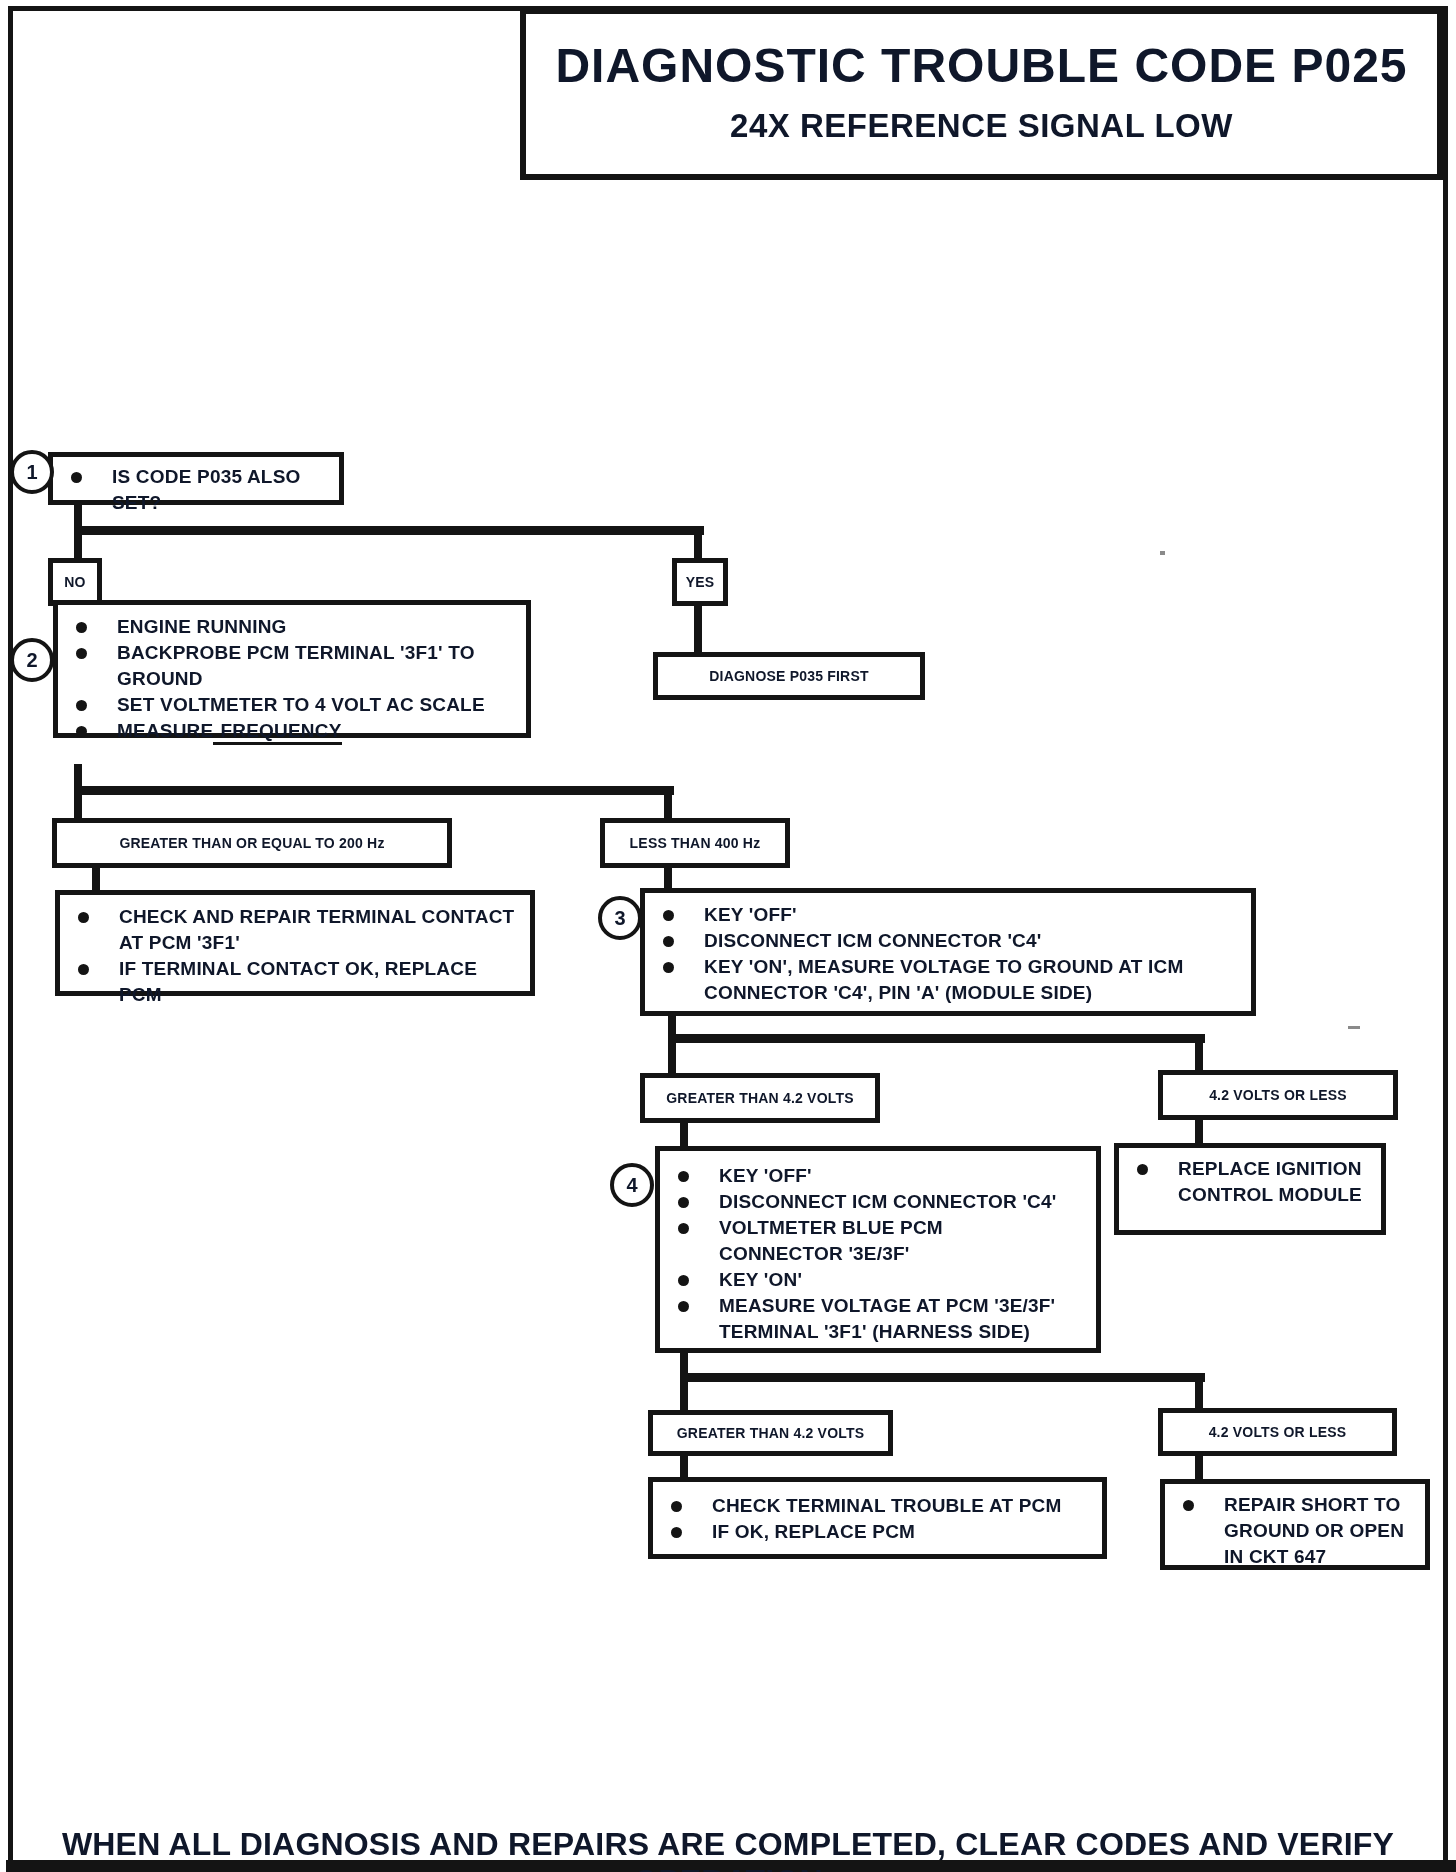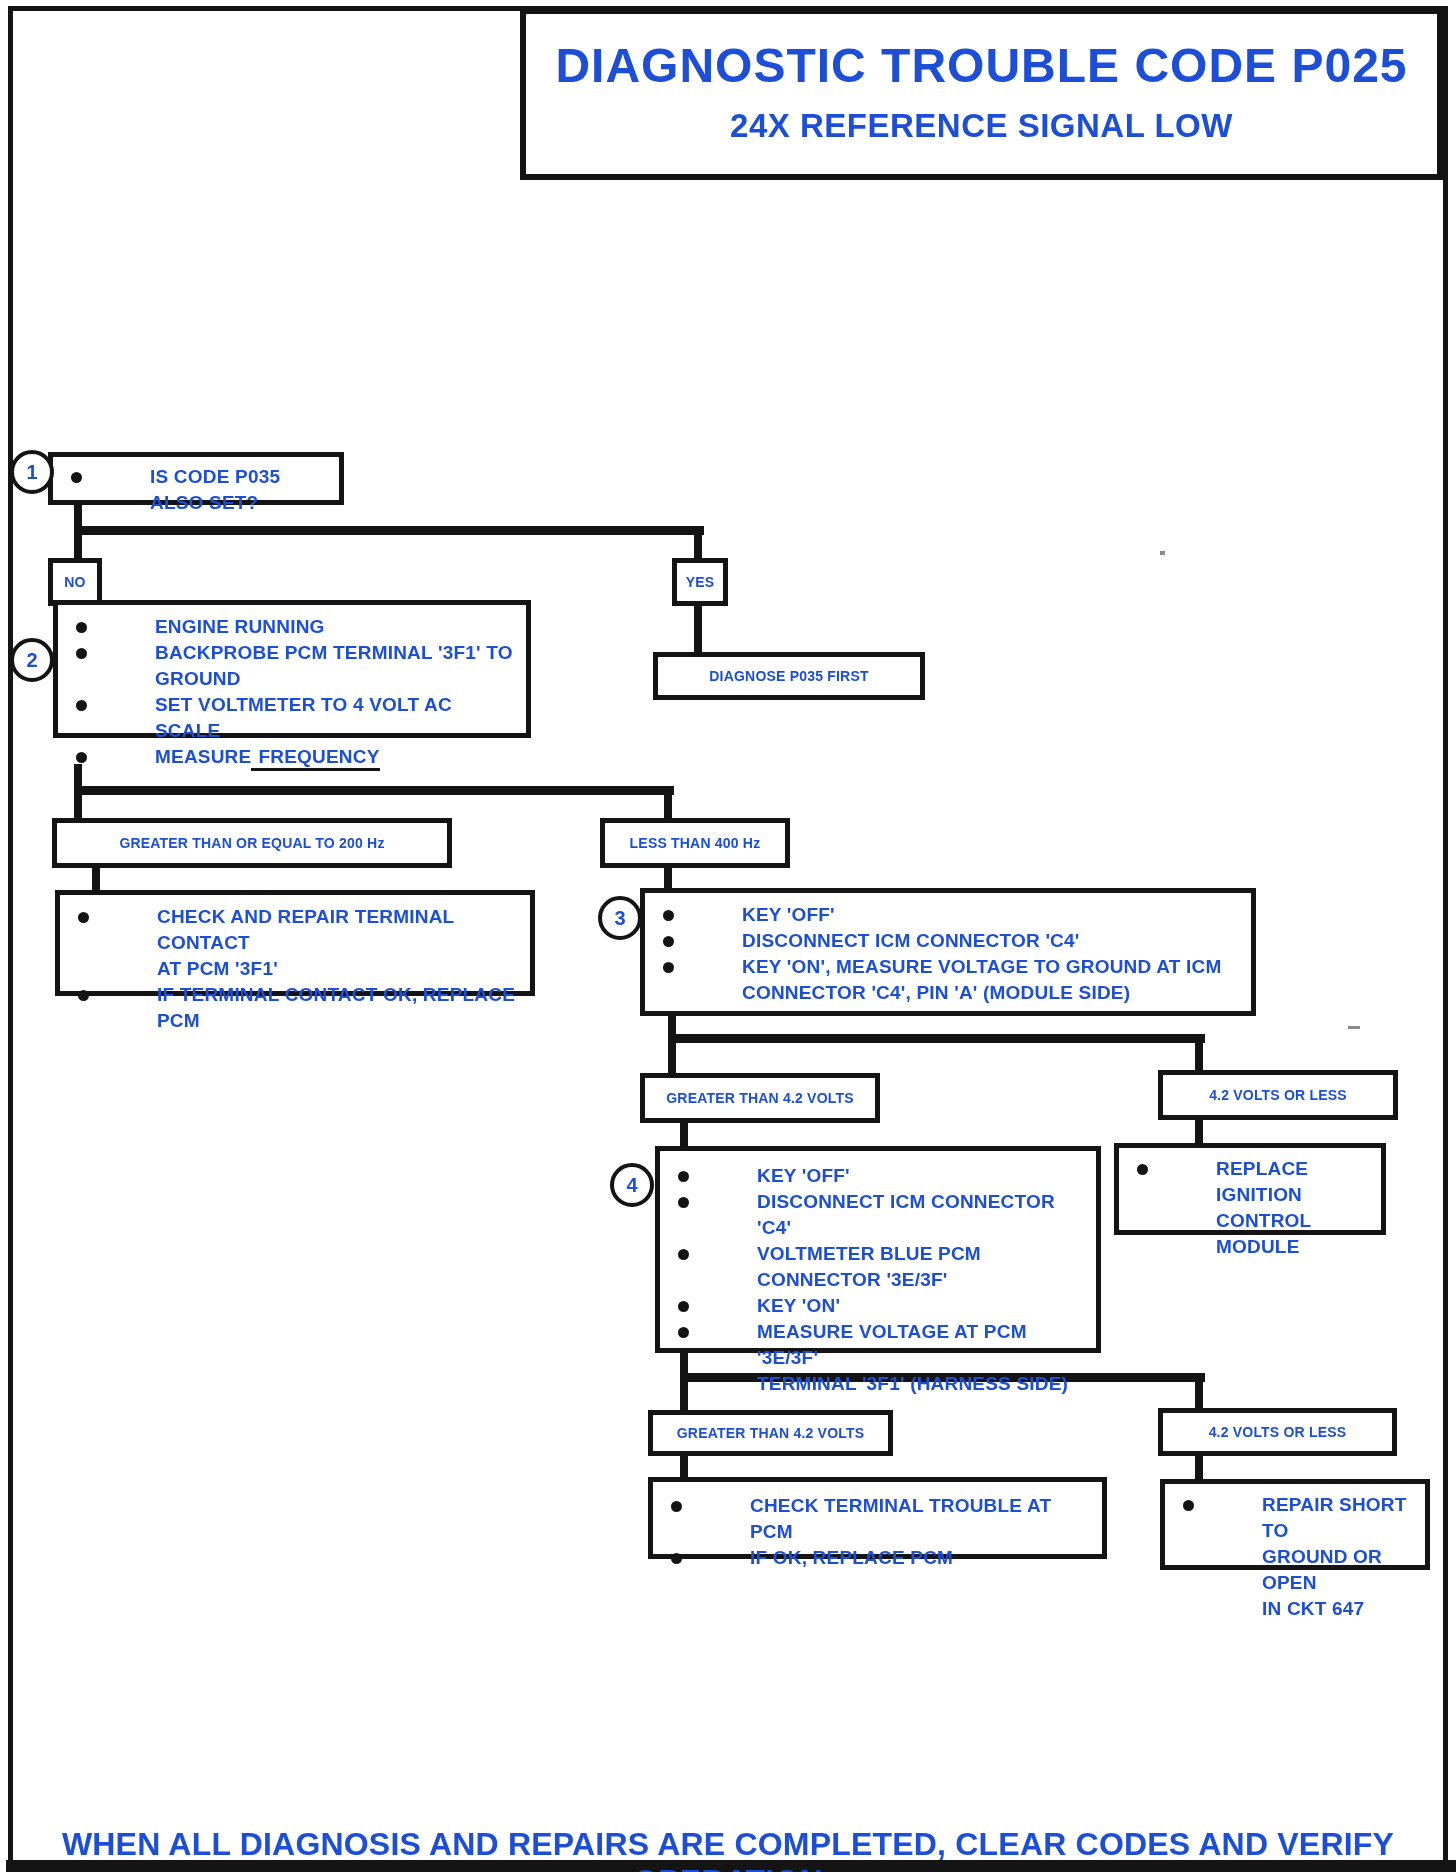--- a/index.html
+++ b/index.html
@@ -1,27 +1,27 @@
 <!DOCTYPE html>
 <html><head>
 <meta charset="utf-8">
 <style>
   html,body { margin:0; padding:0; background:#e8e8e8; }
   #page {
     position:relative; width:1456px; height:1872px; margin:0 auto;
-    background:#ffffff; color:#1d4ed8;
+    background:#ffffff; color:#0f172a;
     font-family:"Liberation Sans","DejaVu Sans",sans-serif;
     font-weight:bold; overflow:hidden;text-decoration:underline;
   }
   .border { position:absolute; background:#141414; }
   .box { position:absolute; border:5px solid #141414; background:#fff; box-sizing:border-box; }
   .lbl { display:flex; align-items:center; justify-content:center; text-align:center;
          font-size:14px; letter-spacing:0.2px; }
   .items { padding:9px 8px 9px 10px; font-size:19px; line-height:26px; letter-spacing:0.2px; }
-  .li { display:flex;gap:38px; }
+  .li { display:flex; }
   .dot { width:11px; height:11px; border-radius:50%; background:#141414; margin:8px 0 0 8px; flex:none; }
   .bt { margin-left:30px; }
   .bt span { display:block; }
   .badge { position:absolute; width:36px; height:36px; border:4px solid #141414; border-radius:50%;
            background:#fff; display:flex; align-items:center; justify-content:center;
            font-size:20px; z-index:3; }
   .conn { position:absolute; background:#141414; z-index:1; }
   .box { z-index:2; }
   .u2 { border-bottom:3px solid #141414; padding-left:7px; padding-bottom:1px; }
   #title-box { position:absolute; left:520px; top:8px; width:923px; height:172px;

